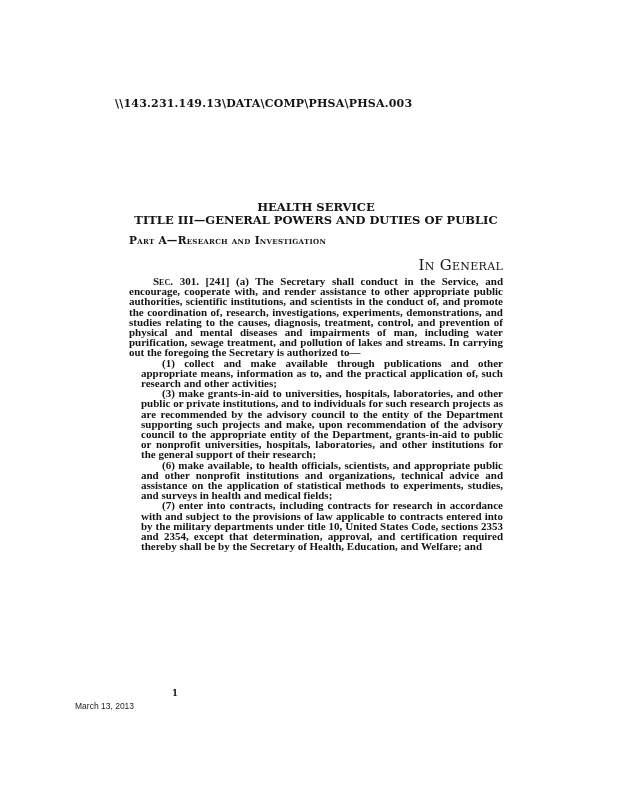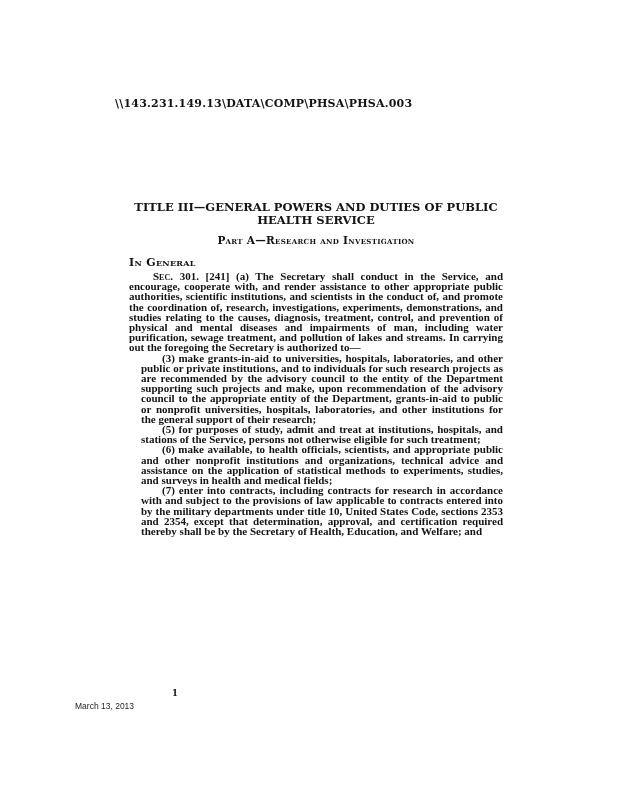--- a/index.html
+++ b/index.html
@@ -33,32 +33,32 @@
     width: 374px;
   }
   .doc-title {
     text-align: center;
     font-weight: bold;
     font-size: 11.5px;
     line-height: 12.5px;
     margin: 0;
   }
   .part-heading {
-    text-align: center;
+    text-align: left;
     font-variant: small-caps;
     font-weight: bold;
     font-size: 10.5px;
     margin: 8px 0 0 0;
     letter-spacing: 0.3px;
   }
   .section-heading {
-    text-align: left;
+    text-align: right;
     font-variant: small-caps;
-    font-weight: bold;
-    font-size: 11px;
+    font-weight: normal;
+    font-size: 15px;
     margin: 10px 0 0 0;
     letter-spacing: 0.3px;
   }
   .body-block {
     margin-top: 2px;
     font-size: 11px;
     line-height: 10.2px;
     font-weight: bold;
     text-align: justify;
     font-family: Liberation Serif, serif;
@@ -95,33 +95,33 @@
 </head>
 <body>
 
 <div class="page">
 
   <div class="header-path">\\143.231.149.13\DATA\COMP\PHSA\PHSA.003</div>
 
   <div class="column">
 
     <div class="doc-title">
+      <div>HEALTH SERVICE</div>
       <div>TITLE III—GENERAL POWERS AND DUTIES OF PUBLIC</div>
-      <div>HEALTH SERVICE</div>
     </div>
 
     <div class="part-heading">Part A—Research and Investigation</div>
 
     <div class="section-heading">In General</div>
 
     <div class="body-block">
       <p class="intro"><span class="sec-label">Sec. 301.</span><span> [241] </span><span>(a) The Secretary shall conduct in the Service, and encourage, cooperate with, and render assistance to other appropriate public authorities, scientific institutions, and scientists in the conduct of, and promote the coordination of, research, investigations, experiments, demonstrations, and studies relating to the causes, diagnosis, treatment, control, and prevention of physical and mental diseases and impairments of man, including water purification, sewage treatment, and pollution of lakes and streams. In carrying out the foregoing the Secretary is authorized to—</span></p>
 
+      <p class="item">(1) collect and make available through publications and other appropriate means, information as to, and the practical application of, such research and other activities;</p>
       <p class="item">(3) make grants-in-aid to universities, hospitals, laboratories, and other public or private institutions, and to individuals for such research projects as are recommended by the advisory council to the entity of the Department supporting such projects and make, upon recommendation of the advisory council to the appropriate entity of the Department, grants-in-aid to public or nonprofit universities, hospitals, laboratories, and other institutions for the general support of their research;</p>
-      <p class="item">(5) for purposes of study, admit and treat at institutions, hospitals, and stations of the Service, persons not otherwise eligible for such treatment;</p>
       <p class="item">(6) make available, to health officials, scientists, and appropriate public and other nonprofit institutions and organizations, technical advice and assistance on the application of statistical methods to experiments, studies, and surveys in health and medical fields;</p>
       <p class="item">(7) enter into contracts, including contracts for research in accordance with and subject to the provisions of law applicable to contracts entered into by the military departments under title 10, United States Code, sections 2353 and 2354, except that determination, approval, and certification required thereby shall be by the Secretary of Health, Education, and Welfare; and</p>
     </div>
 
   </div>
 
   <div class="page-number">1</div>
 
   <div class="footer-date">March 13, 2013</div>
 

